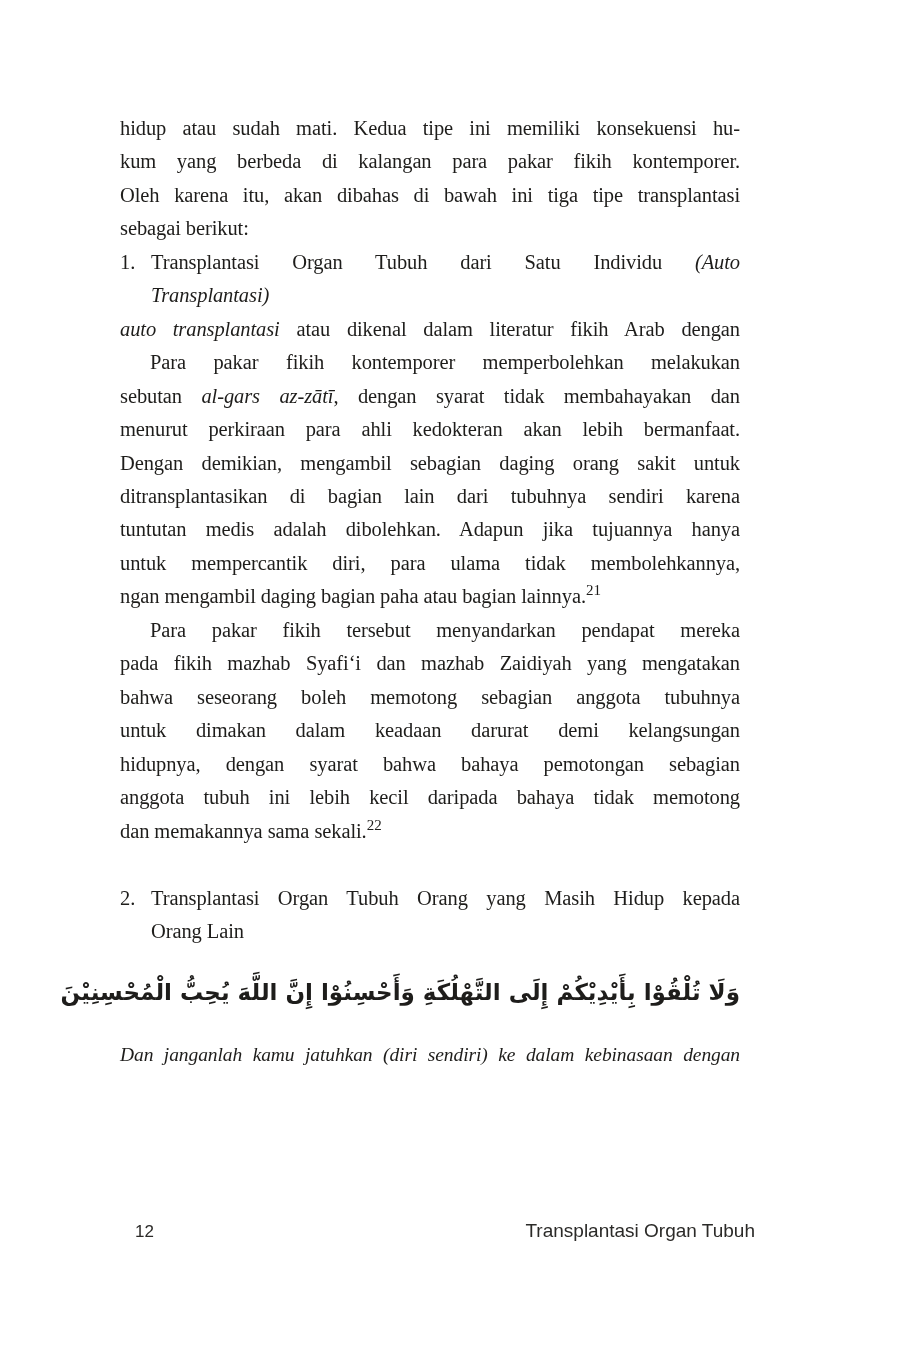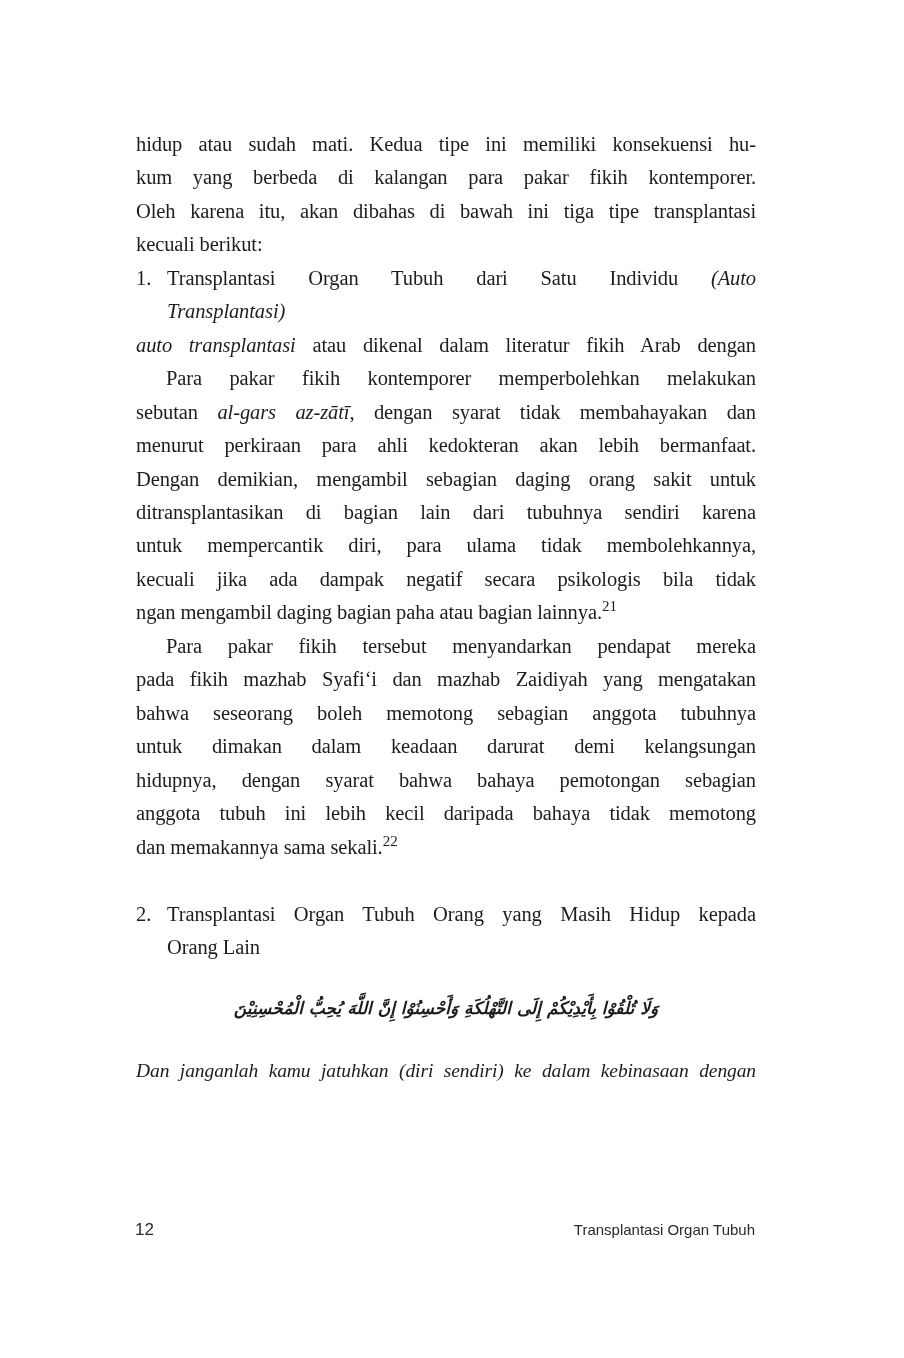--- a/index.html
+++ b/index.html
@@ -13,27 +13,26 @@
     width: 904px;
     height: 1358px;
     margin: 0 auto;
     background: #ffffff;
     overflow: hidden;
     font-family: "Liberation Serif", serif;
     color: #1e1d1b;
   }
   .text-block {
     position: absolute;
-    left: 136px;
+    left: 120px;
     top: 112px;
     width: 620px;
     font-size: 20.5px;
     line-height: 33.45px;
     letter-spacing: -0.1px;
-    margin-top: 16px;
   }
   .line {
     min-height: 33.45px;
   }
   .j {
     text-align: justify;
     text-align-last: justify;
   }
   .list {
     position: relative;
@@ -76,65 +75,65 @@
     align-items: baseline;
     font-family: "Liberation Sans", sans-serif;
     font-size: 17px;
     color: #2b2a28;
     text-align: right;
   }
   .footer .page-num {
     font-size: 17px;
   }
   .footer .running-title {
-    font-size: 15px;
+    font-size: 19px;
   }
 </style>
 </head>
 <body>
 
 <div class="page">
   <main class="text-block" id="blocks">
       <div class="block">
         <div class="line j">hidup atau sudah mati. Kedua tipe ini memiliki konsekuensi hu-</div>
         <div class="line j">kum yang berbeda di kalangan para pakar fikih kontemporer.</div>
         <div class="line j">Oleh karena itu, akan dibahas di bawah ini tiga tipe transplantasi</div>
-        <div class="line">kecuali berikut:</div>
+        <div class="line">sebagai berikut:</div>
       </div>
       <div class="block list">
         <span class="marker">1.</span>
         <div class="line j">Transplantasi Organ Tubuh dari Satu Individu <i>(Auto</i></div>
         <div class="line"><i>Transplantasi)</i></div>
       </div>
       <div class="block">
         <div class="line j"><i>auto transplantasi</i> atau dikenal dalam literatur fikih Arab dengan</div>
         <div class="line j" style="text-indent: 30px;">Para pakar fikih kontemporer memperbolehkan melakukan</div>
         <div class="line j">sebutan <i>al-gars az-zātī</i>, dengan syarat tidak membahayakan dan</div>
         <div class="line j">menurut perkiraan para ahli kedokteran akan lebih bermanfaat.</div>
         <div class="line j">Dengan demikian, mengambil sebagian daging orang sakit untuk</div>
         <div class="line j">ditransplantasikan di bagian lain dari tubuhnya sendiri karena</div>
+        <div class="line j">tuntutan medis adalah dibolehkan. Adapun jika tujuannya hanya</div>
         <div class="line j">untuk mempercantik diri, para ulama tidak membolehkannya,</div>
-        <div class="line j">kecuali jika ada dampak negatif secara psikologis bila tidak</div>
         <div class="line">ngan mengambil daging bagian paha atau bagian lainnya.<sup>21</sup></div>
       </div>
       <div class="block">
         <div class="line j" style="text-indent: 30px;">Para pakar fikih tersebut menyandarkan pendapat mereka</div>
         <div class="line j">pada fikih mazhab Syafi‘i dan mazhab Zaidiyah yang mengatakan</div>
         <div class="line j">bahwa seseorang boleh memotong sebagian anggota tubuhnya</div>
         <div class="line j">untuk dimakan dalam keadaan darurat demi kelangsungan</div>
         <div class="line j">hidupnya, dengan syarat bahwa bahaya pemotongan sebagian</div>
         <div class="line j">anggota tubuh ini lebih kecil daripada bahaya tidak memotong</div>
         <div class="line">dan memakannya sama sekali.<sup>22</sup></div>
       </div>
       <div class="block list" style="margin-top: 34px;">
         <span class="marker">2.</span>
         <div class="line j">Transplantasi Organ Tubuh Orang yang Masih Hidup kepada</div>
         <div class="line">Orang Lain</div>
       </div>
-      <div class="arabic" style="font-size: 17px; font-style: italic;">وَلَا تُلْقُوْا بِأَيْدِيْكُمْ إِلَى التَّهْلُكَةِ وَأَحْسِنُوْا إِنَّ اللَّهَ يُحِبُّ الْمُحْسِنِيْنَ</div>
+      <div class="arabic" style="font-size: 23px;">وَلَا تُلْقُوْا بِأَيْدِيْكُمْ إِلَى التَّهْلُكَةِ وَأَحْسِنُوْا إِنَّ اللَّهَ يُحِبُّ الْمُحْسِنِيْنَ</div>
       <div class="block trans" style="margin-top: 15px;">
         <div class="line j"><i>Dan janganlah kamu jatuhkan (diri sendiri) ke dalam kebinasaan dengan</i></div>
       </div>
     </main>
   <footer class="footer">
     <span class="page-num">12</span>
     <span class="running-title">Transplantasi Organ Tubuh</span>
   </footer>
 </div>
 

